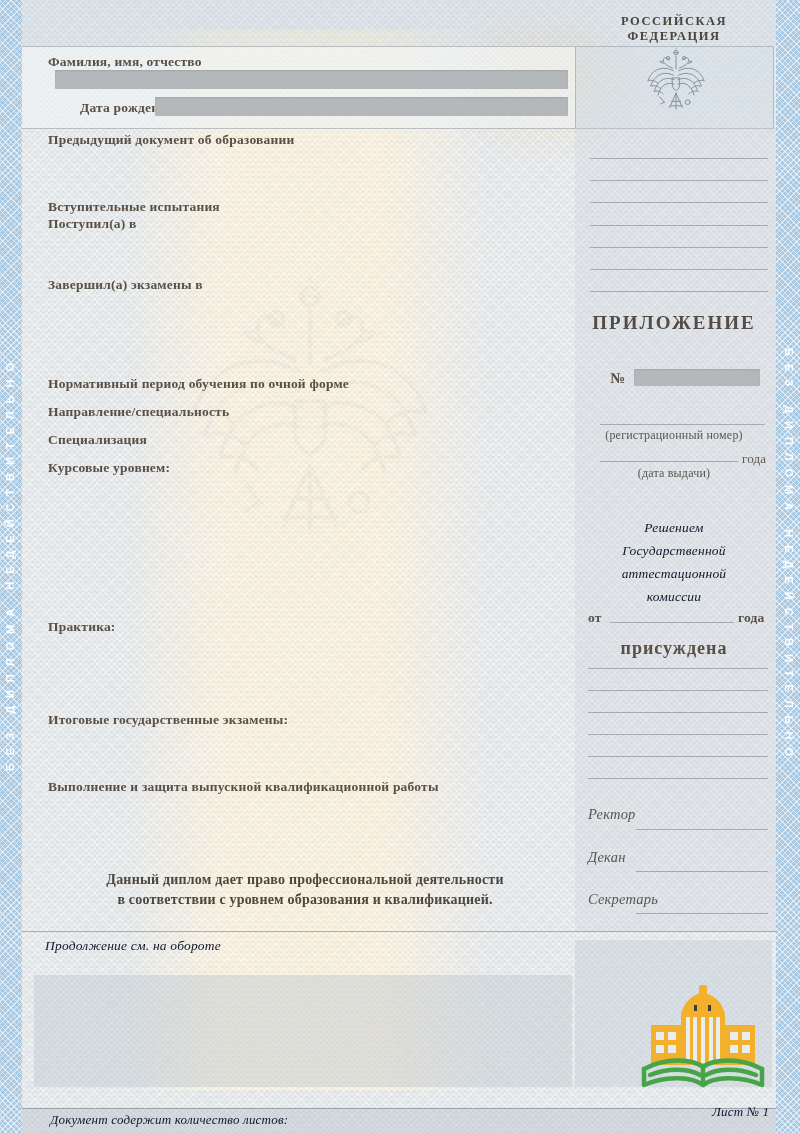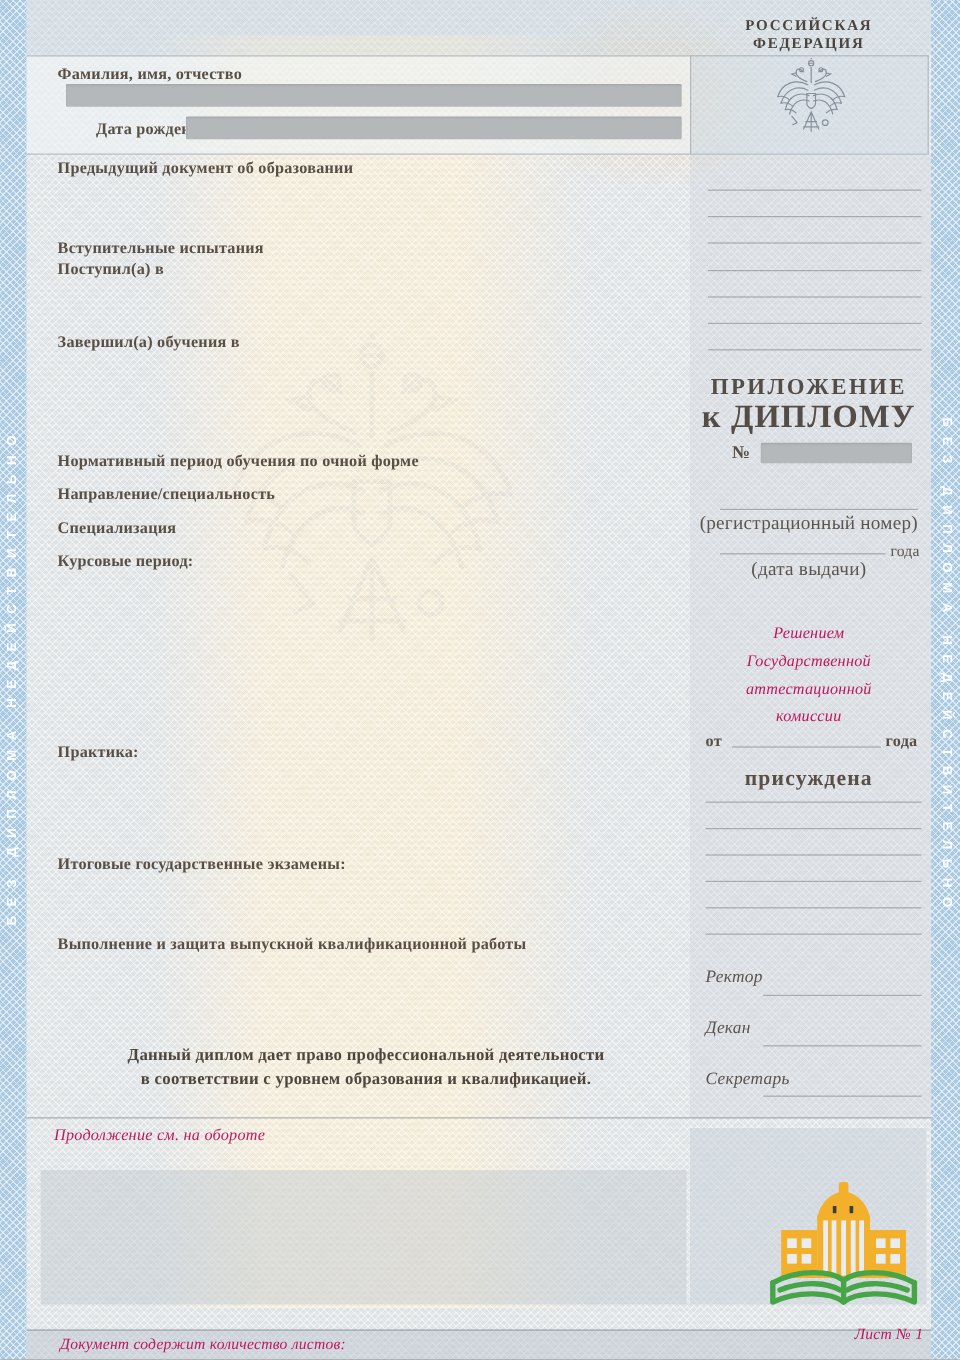--- a/index.html
+++ b/index.html
@@ -32,28 +32,28 @@
   .name-box{left:22px;top:46px;width:553px;height:81px;background:rgba(238,242,244,.65);
     border-top:1px solid rgba(130,140,150,.5);border-bottom:1px solid rgba(130,140,150,.5);}
   .emblem-box{left:575px;top:46px;width:197px;height:81px;background:rgba(206,218,228,.55);
     border:1px solid rgba(130,140,150,.45);}
   .right-tint{left:575px;top:128px;width:201px;height:804px;background:rgba(202,210,218,.30);}
   .gray-box{left:34px;top:975px;width:538px;height:112px;background:rgba(190,199,207,.45);}
   .logo-box{left:575px;top:940px;width:197px;height:147px;background:rgba(198,207,215,.50);}
   .footer-band{left:22px;top:1108px;width:754px;height:25px;background:rgba(182,193,204,.45);
     border-top:1px solid rgba(110,120,130,.55);}
   .lbl{position:absolute;z-index:4;font-weight:bold;font-size:13.5px;color:#594f45;letter-spacing:.2px;}
-  .it{font-style:italic;font-weight:normal;color:#be185d;}
+  .it{font-style:italic;font-weight:normal;color:#0f172a;}
   .bar{position:absolute;z-index:4;background:#b4b8ba;border-radius:1px;
        box-shadow:inset 0 1px 2px rgba(0,0,0,.10);}
   .hline{position:absolute;z-index:3;height:1px;background:rgba(118,126,134,.55);}
   .rc{left:578px;width:192px;text-align:center;}
   .title1{font-size:19px;letter-spacing:2px;color:#544d47;}
   .title2{font-size:27px;letter-spacing:1px;color:#544d47;}
-  .caption{font-size:16px;font-weight:normal;color:#5b554f;}
+  .caption{font-size:12px;font-weight:normal;color:#5b554f;}
   .sig{font-style:italic;font-weight:normal;font-size:14.5px;color:#5b554f;}
   .center-statement{left:60px;width:490px;text-align:center;font-size:14px;color:#4e463d;}
   svg{display:block;}
   .wm{position:absolute;z-index:0;opacity:.5;}
 </style>
 </head>
 <body>
 
 <div class="page">
 
@@ -114,44 +114,43 @@
   </svg>
 
   <div class="lbl" style="left:48px;top:54px;">Фамилия, имя, отчество</div>
   <div class="bar" style="left:55px;top:70px;width:513px;height:19px;"></div>
   <div class="lbl" style="left:48px;top:100px;margin-left:32px;">Дата рождения</div>
   <div class="bar" style="left:155px;top:97px;width:413px;height:19px;"></div>
 
   <div class="lbl" style="left:48px;top:132px;">Предыдущий документ об образовании</div>
   <div class="lbl" style="left:48px;top:199px;">Вступительные испытания</div>
   <div class="lbl" style="left:48px;top:216px;">Поступил(а) в</div>
-  <div class="lbl" style="left:48px;top:277px;">Завершил(а) обучения в</div>
+  <div class="lbl" style="left:48px;top:277px;">Завершил(а) экзамены в</div>
   <div class="lbl" style="left:48px;top:376px;">Нормативный период обучения по очной форме</div>
   <div class="lbl" style="left:48px;top:404px;">Направление/специальность</div>
   <div class="lbl" style="left:48px;top:432px;">Специализация</div>
-  <div class="lbl" style="left:48px;top:460px;">Курсовые период:</div>
+  <div class="lbl" style="left:48px;top:460px;">Курсовые уровнем:</div>
   <div class="lbl" style="left:48px;top:619px;">Практика:</div>
   <div class="lbl" style="left:48px;top:712px;">Итоговые государственные экзамены:</div>
   <div class="lbl" style="left:48px;top:779px;">Выполнение и защита выпускной квалификационной работы</div>
   <div class="lbl center-statement" style="top:872px;">Данный диплом дает право профессиональной деятельности</div>
   <div class="lbl center-statement" style="top:892px;">в соответствии с уровнем образования и квалификацией.</div>
 
   <div class="hline" style="left:22px;top:931px;width:754px;"></div>
   <div class="lbl it" style="left:45px;top:938px;font-size:13.5px;">Продолжение см. на обороте</div>
 
   <div class="hline" style="left:590px;top:158px;width:178px;"></div>
   <div class="hline" style="left:590px;top:180px;width:178px;"></div>
   <div class="hline" style="left:590px;top:202px;width:178px;"></div>
   <div class="hline" style="left:590px;top:225px;width:178px;"></div>
   <div class="hline" style="left:590px;top:247px;width:178px;"></div>
   <div class="hline" style="left:590px;top:269px;width:178px;"></div>
   <div class="hline" style="left:590px;top:291px;width:178px;"></div>
 
   <div class="lbl rc title1" style="top:312px;">ПРИЛОЖЕНИЕ</div>
-  <div class="lbl rc title2" style="top:332px;">к ДИПЛОМУ</div>
 
   <div class="lbl" style="left:610px;top:370px;font-size:15px;">№</div>
   <div class="bar" style="left:634px;top:369px;width:126px;height:17px;"></div>
 
   <div class="hline" style="left:600px;top:424px;width:165px;"></div>
   <div class="lbl rc caption" style="top:428px;">(регистрационный номер)</div>
 
   <div class="hline" style="left:600px;top:461px;width:138px;"></div>
   <div class="lbl caption" style="left:742px;top:451px;font-size:13px;">года</div>
   <div class="lbl rc caption" style="top:466px;">(дата выдачи)</div>

